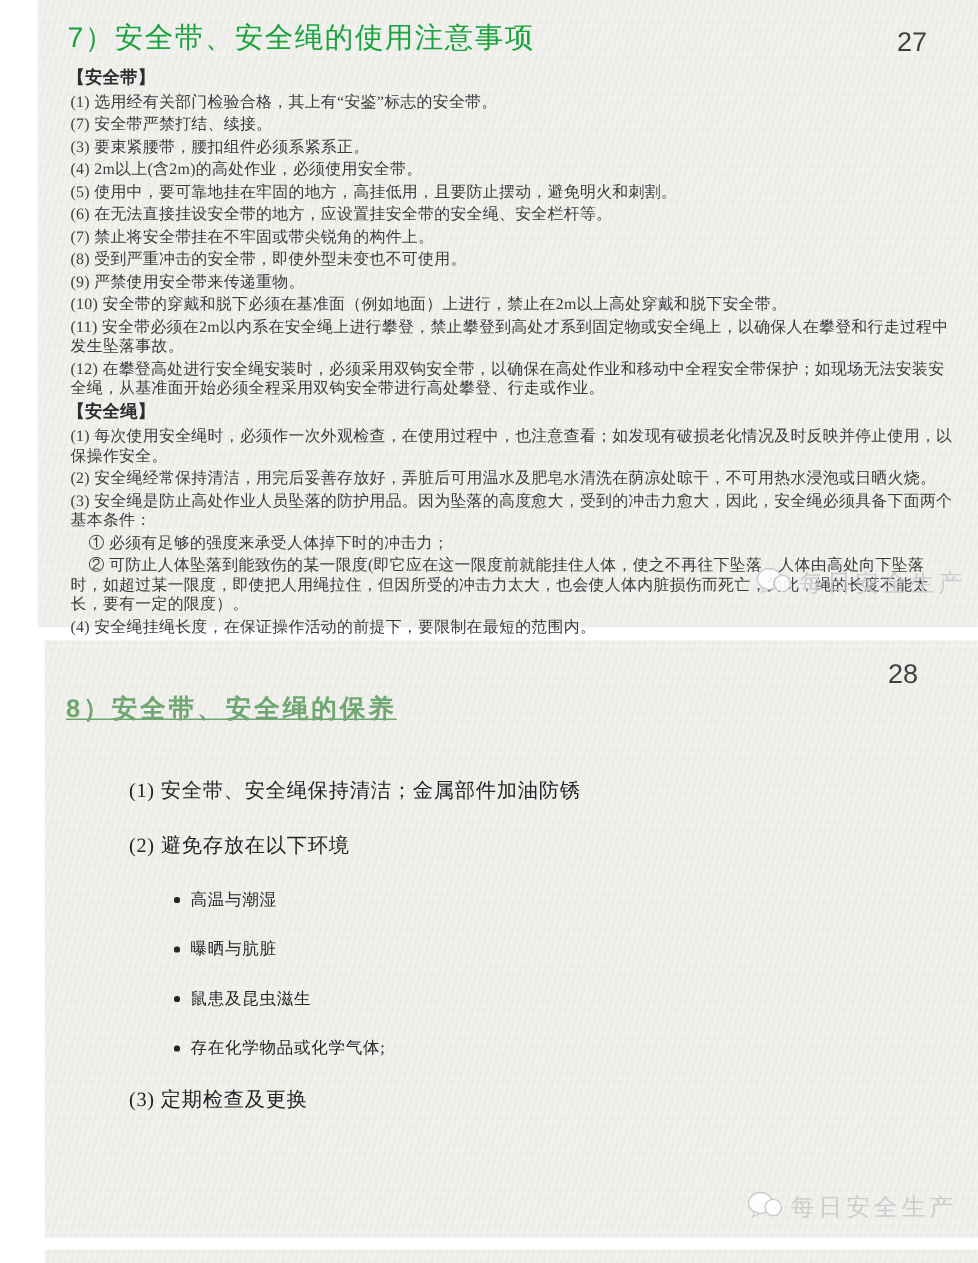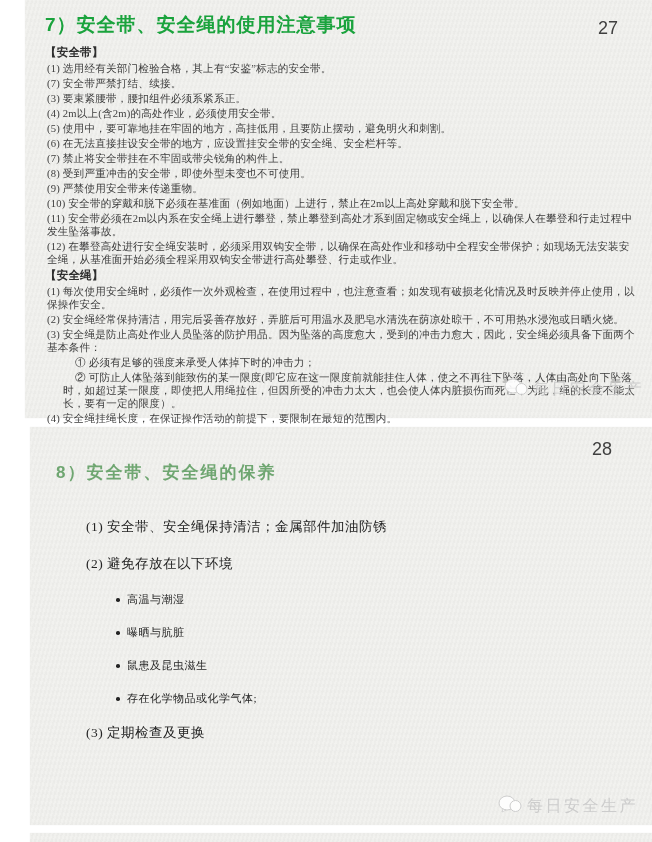--- a/index.html
+++ b/index.html
@@ -23,36 +23,36 @@
     position:absolute;color:#3f3f3f;
     font-family:"Liberation Sans","DejaVu Sans",sans-serif;font-size:18px;
   }
   .page1 .page-num{top:18px;right:34px;}
   .page2 .page-num{top:12px;right:40px;}
 
   .title1{
     margin:12px 0 0 20px;
     color:#1aa33d;
     font-family:"Liberation Sans","DejaVu Sans",sans-serif;
-    font-size:19px;font-weight:bold;letter-spacing:1px;
+    font-size:19px;font-weight:normal;letter-spacing:1px;
   }
   .p1-content{
     margin:8px 16px 0 22px;
     color:#3c3c3c;
     font-size:10.6px;line-height:13px;letter-spacing:0.2px;
   }
   .sec-header{font-weight:bold;font-size:11.5px;margin:3px 0 3px -2px;color:#2e2e2e;}
   .item{margin:0 0 2px 0;}
-  .subitem{margin:0 0 2px 16px;text-indent:12px;}
+  .subitem{margin:0 0 2px 0;text-indent:12px;}
 
   .title2{
-    margin:34px 0 0 26px;
+    margin:34px 0 0 14px;
     color:#6fa671;
     font-family:"Liberation Sans","DejaVu Sans",sans-serif;
-    font-size:17px;font-weight:600;letter-spacing:2px;
+    font-size:17px;font-weight:600;letter-spacing:2px;text-decoration:underline;
   }
   .p2-content{
     margin:34px 30px 0 56px;
     color:#242424;font-weight:normal;font-size:13.5px;letter-spacing:0.5px;
   }
   .p2-item{margin:0 0 19px 0;}
   .p2-bullets{list-style:none;margin:0 0 6px 0;padding:0 0 0 30px;}
   .p2-bullets li{position:relative;margin:0 0 18px 0;font-size:11px;padding-left:11px;}
   .p2-bullets li::before{
     content:"";position:absolute;left:0;top:6px;width:3.5px;height:3.5px;border-radius:50%;background:#242424;

